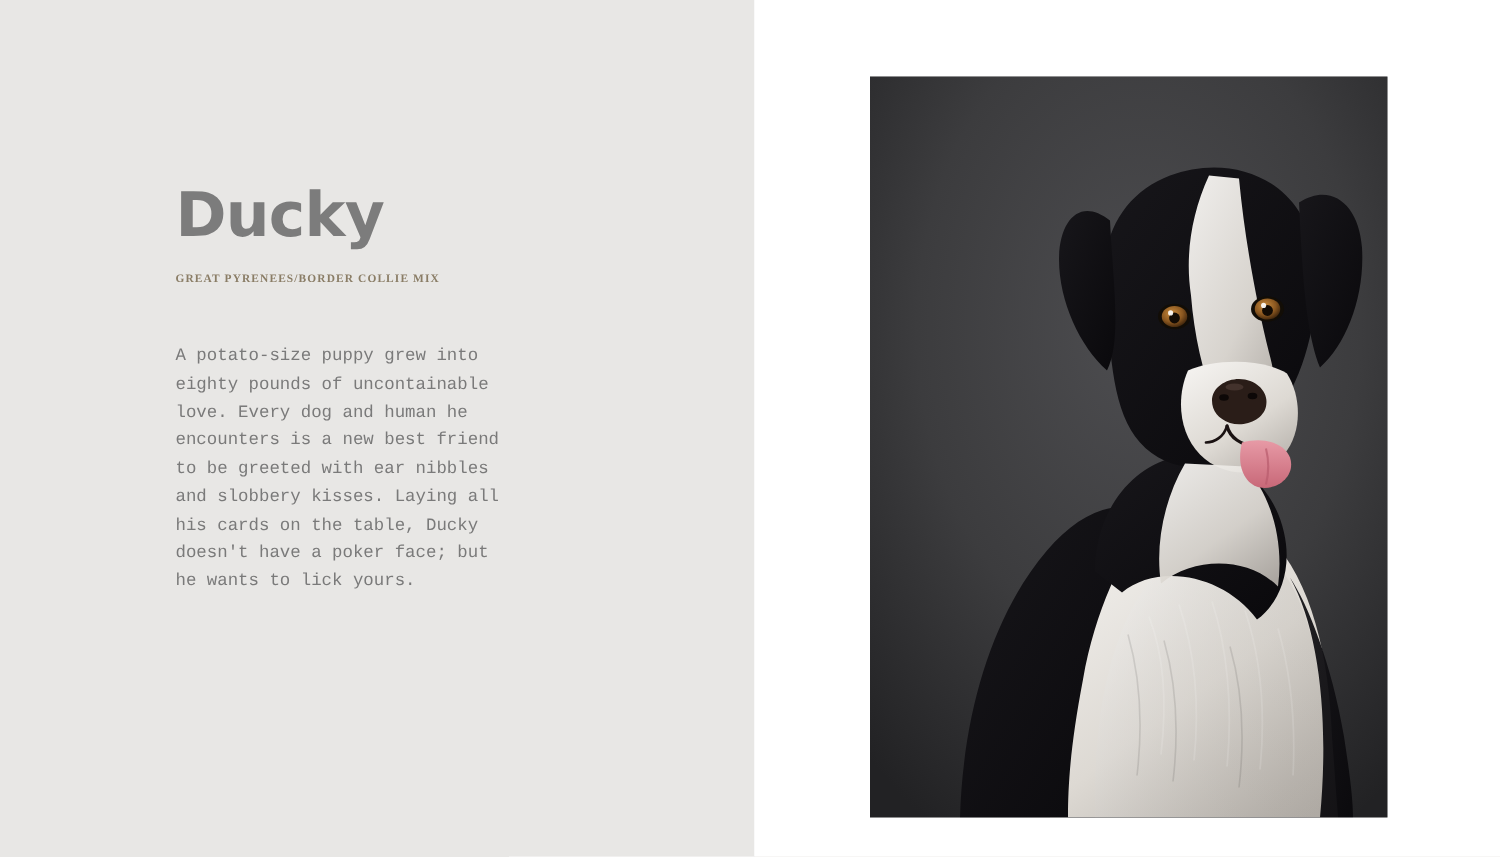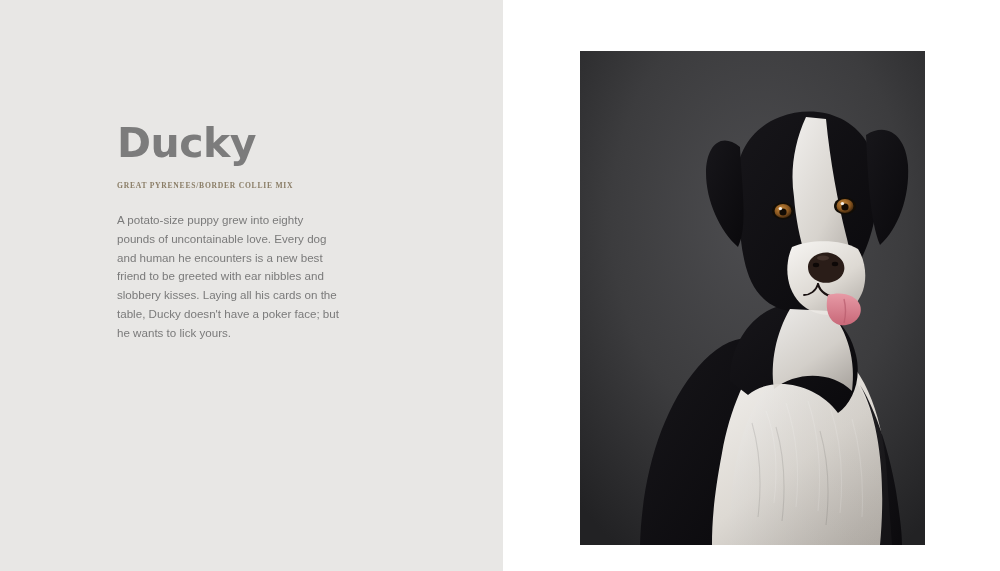--- a/index.html
+++ b/index.html
@@ -45,25 +45,25 @@
   .dog-breed {
     font-family: Liberation Serif, serif;
     font-weight: bold;
     font-size: 7.6px;
     letter-spacing: 0.75px;
     color: #8a7d66;
     margin: 17px 0 0 0;
     text-transform: uppercase;
   }
   .dog-desc {
-    font-family: Liberation Sans, sans-serif;
+    font-family: Liberation Mono, monospace;
     font-size: 11.6px;
     line-height: 1.62;
     color: #7a7a7a;
-    margin: 21px 0 0 0;
+    margin: 39px 0 0 0;
     width: 225px;
   }
   
   .page-right {
     position: relative;
     width: 497px;
     height: 571px;
     background: #ffffff;
     flex: 0 0 497px;
   }

